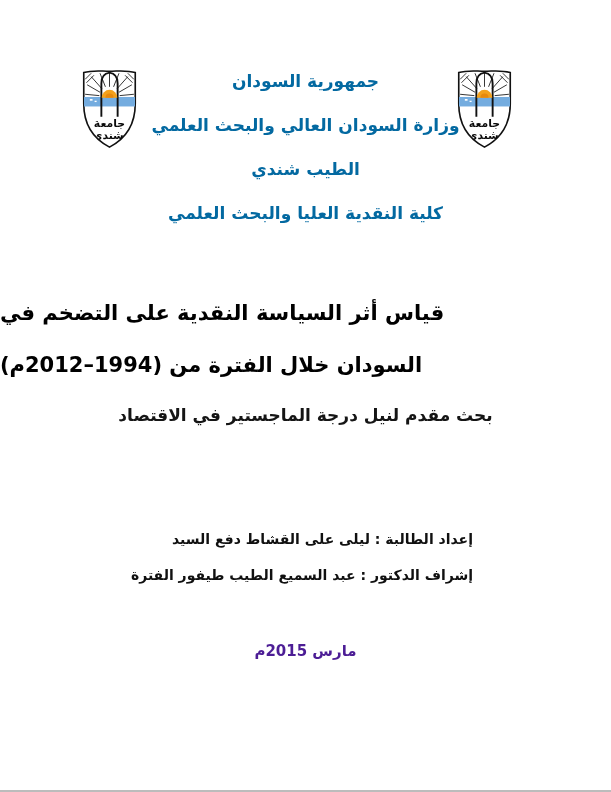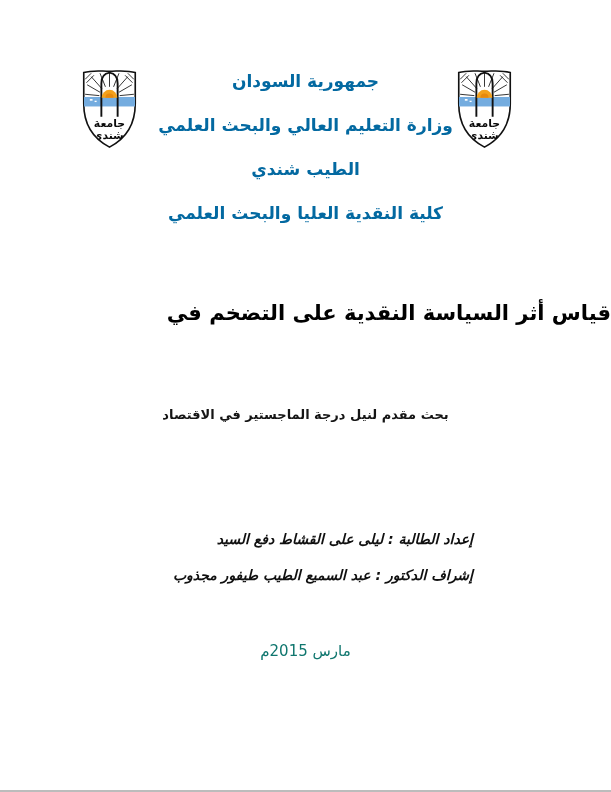--- a/index.html
+++ b/index.html
@@ -11,37 +11,37 @@
     font-family:"DejaVu Sans","Liberation Sans",sans-serif;
     color:#0d0d0d;
   }
   .header-block {
     position:absolute; top:59px; left:0; right:0;
     text-align:center; direction:rtl;
     font-weight:bold; font-size:17px; line-height:44px; color:#0369a1;
   }
   .title-block {
     position:absolute; top:287px; left:0; right:0;
-    text-align:right; direction:rtl;
+    text-align:left; direction:rtl;
     font-weight:bold; font-size:21px; line-height:52px; color:#000;
   }
   .subtitle-line {
     position:absolute; top:404px; left:0; right:0;
     text-align:center; direction:rtl;
-    font-weight:bold; font-size:13px; line-height:22px; color:#151515;
+    font-weight:bold; font-size:17px; line-height:22px; color:#151515;
   }
   .attribution-block {
     position:absolute; top:521px; right:138px;
     text-align:right; direction:rtl;
-    font-weight:bold; font-size:14px; line-height:36px; color:#101010;font-style:italic;
+    font-weight:bold; font-size:14px; line-height:36px; color:#101010;
   }
   .date-line {
     position:absolute; top:637px; left:0; right:0;
     text-align:center; direction:rtl;
-    font-weight:normal; font-size:15px; line-height:28px; color:#0f766e;
+    font-weight:bold; font-size:15px; line-height:28px; color:#4c1d95;
   }
   .logo { position:absolute; top:66px; width:61px; height:85px; }
   .logo-left  { left:79px; }
   .logo-right { left:454px; }
   .bottom-edge-line {
     position:absolute; left:0; right:0; bottom:0; height:2px;
     background:#bcbcbc;
   }
   svg .calligraphy {
     font-family:"DejaVu Sans","Liberation Sans",sans-serif;
@@ -116,32 +116,33 @@
       <path d="M39,46 A6,6 0 1 1 51,46 Z" fill="#E8890C"></path>
       <rect x="16" y="48" width="4" height="2.5" fill="#ffffff"></rect>
       <rect x="23" y="50.5" width="3" height="2" fill="#ffffff"></rect>
       <text class="calligraphy" x="45" y="90" text-anchor="middle" direction="rtl">جامعة</text>
       <text class="calligraphy" x="43" y="107" text-anchor="middle" direction="rtl">شندي</text>
     </g>
   </svg>
 
   <div class="header-block">
     <div>جمهورية السودان</div>
-    <div>وزارة التعليم العالي والبحث العلمي</div>
+    <div>وزارة السودان العالي والبحث العلمي</div>
     <div>الطيب شندي</div>
     <div>كلية النقدية العليا والبحث العلمي</div>
   </div>
 
   <div class="title-block">
     <div>قياس أثر السياسة النقدية على التضخم في</div>
+    <div>السودان خلال الفترة من (1994–2012م)</div>
   </div>
 
   <div class="subtitle-line">بحث مقدم لنيل درجة الماجستير في الاقتصاد</div>
 
   <div class="attribution-block">
     <div>إعداد الطالبة : ليلى على القشاط دفع السيد</div>
-    <div>إشراف الدكتور : عبد السميع الطيب طيفور مجذوب</div>
+    <div>إشراف الدكتور : عبد السميع الطيب طيفور الفترة</div>
   </div>
 
   <div class="date-line">مارس 2015م</div>
 
   <div class="bottom-edge-line"></div>
 </div>
 
 </body></html>

